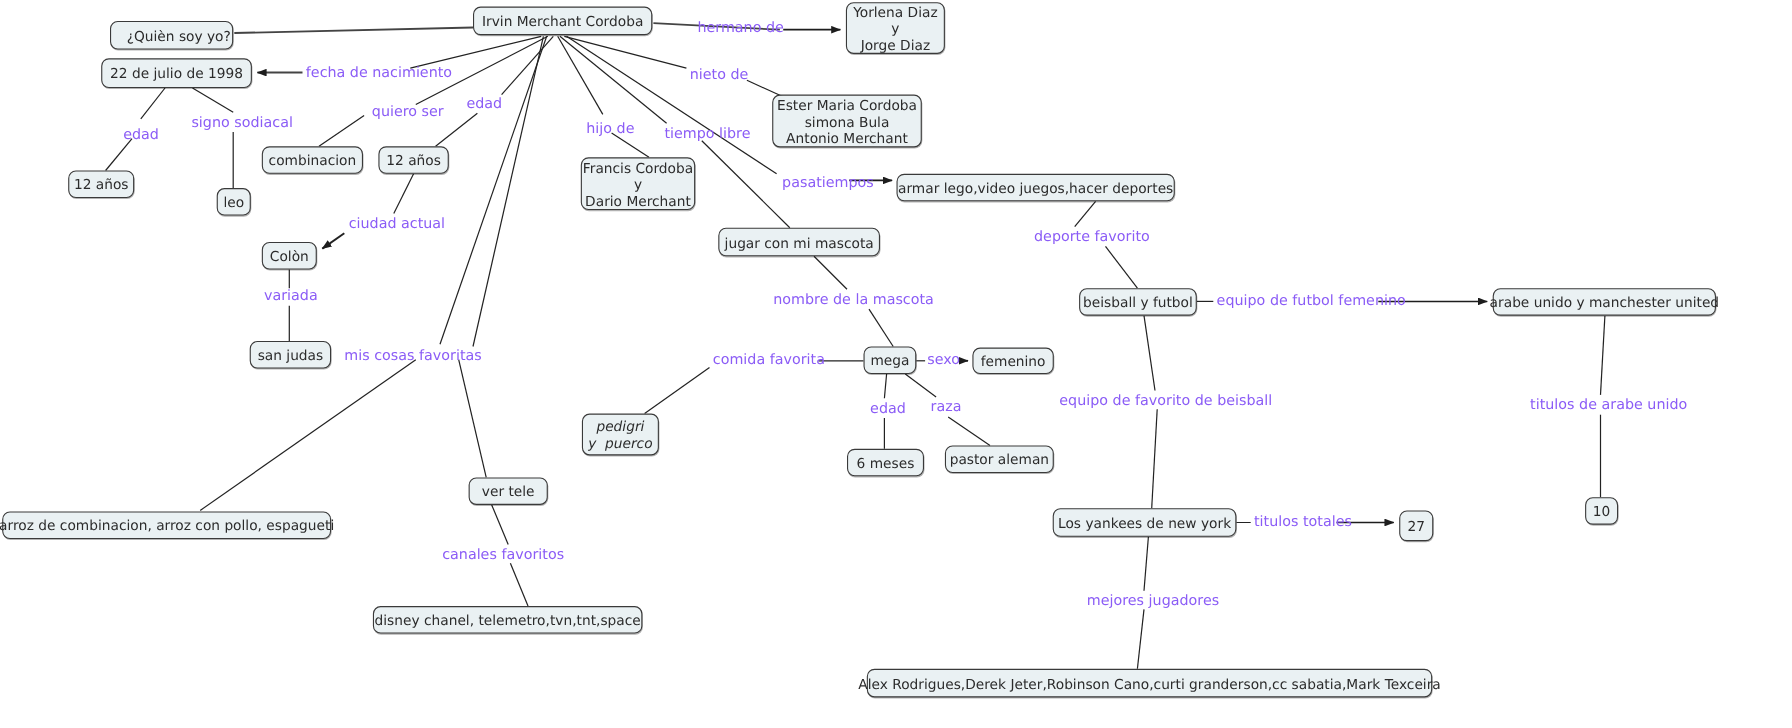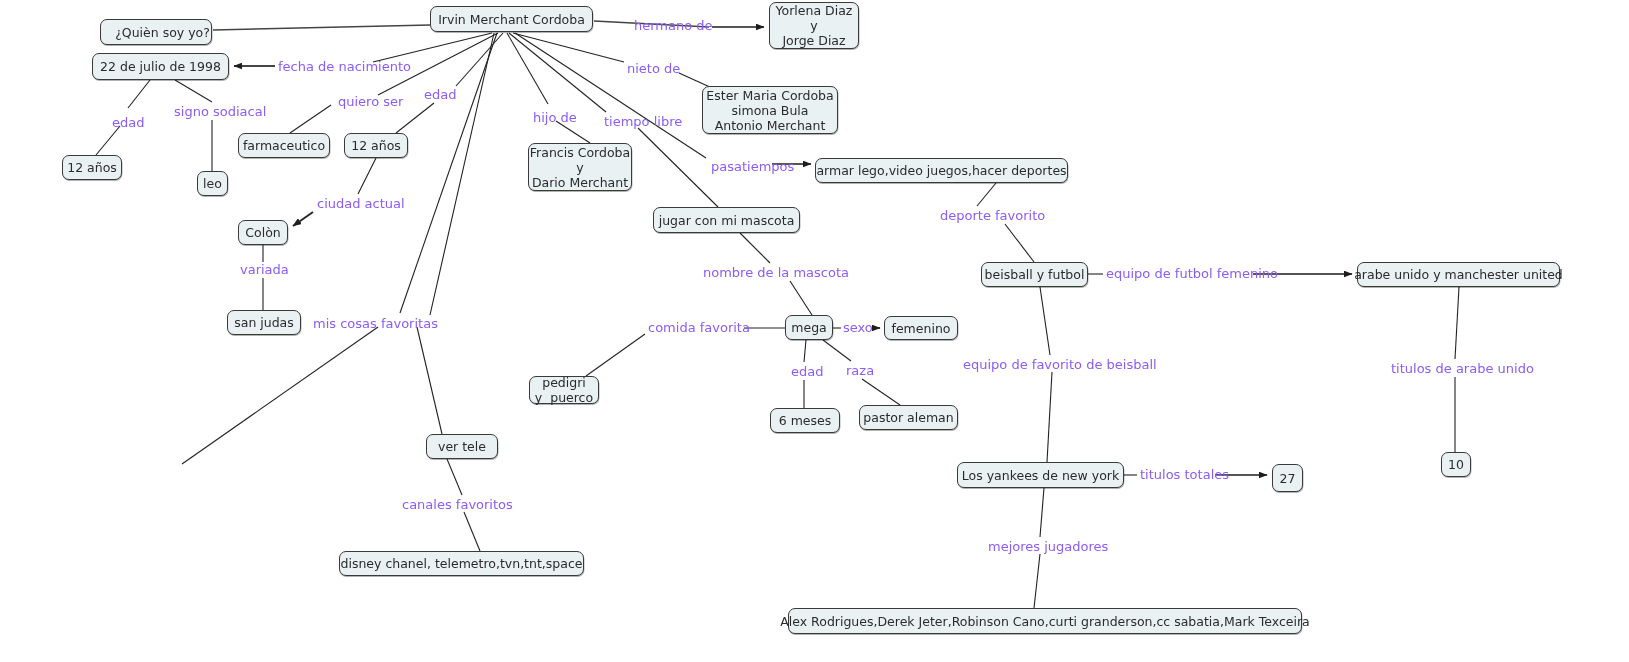--- a/index.html
+++ b/index.html
@@ -132,31 +132,32 @@
 y
 Jorge Diaz</div>
   <div class="node" style="left:702px;top:86px;width:136px;height:48px;">Ester Maria Cordoba
 simona Bula
 Antonio Merchant</div>
   <div class="node" style="left:528px;top:143px;width:104px;height:48px;">Francis Cordoba
 y
 Dario Merchant</div>
   <div class="node" style="left:62px;top:155px;width:60px;height:25px;">12 años</div>
   <div class="node" style="left:197px;top:171px;width:31px;height:25px;">leo</div>
-  <div class="node" style="left:238px;top:133px;width:92px;height:25px;">farmaceutico</div>
+  <div class="node" style="left:238px;top:133px;width:92px;height:25px;">combinacion</div>
   <div class="node" style="left:344px;top:133px;width:64px;height:25px;">12 años</div>
   <div class="node" style="left:238px;top:220px;width:50px;height:25px;">Colòn</div>
   <div class="node" style="left:227px;top:310px;width:74px;height:25px;">san judas</div>
+  <div class="node" style="left:2px;top:465px;width:299px;height:25px;">arroz de combinacion, arroz con pollo, espagueti</div>
   <div class="node" style="left:426px;top:434px;width:72px;height:25px;">ver tele</div>
   <div class="node" style="left:339px;top:551px;width:245px;height:25px;">disney chanel, telemetro,tvn,tnt,space</div>
   <div class="node" style="left:815px;top:158px;width:253px;height:25px;">armar lego,video juegos,hacer deportes</div>
   <div class="node" style="left:653px;top:207px;width:147px;height:26px;">jugar con mi mascota</div>
   <div class="node" style="left:785px;top:315px;width:48px;height:25px;">mega</div>
   <div class="node" style="left:884px;top:316px;width:74px;height:24px;">femenino</div>
-  <div class="node" style="left:529px;top:376px;width:70px;height:28px;">pedigri
+  <div class="node" style="left:529px;top:376px;width:70px;height:38px;font-style:italic;">pedigri
 y  puerco</div>
   <div class="node" style="left:770px;top:408px;width:70px;height:25px;">6 meses</div>
   <div class="node" style="left:859px;top:405px;width:99px;height:25px;">pastor aleman</div>
   <div class="node" style="left:981px;top:262px;width:107px;height:25px;">beisball y futbol</div>
   <div class="node" style="left:1357px;top:262px;width:203px;height:25px;">arabe unido y manchester united</div>
   <div class="node" style="left:1441px;top:452px;width:30px;height:25px;">10</div>
   <div class="node" style="left:957px;top:462px;width:167px;height:26px;">Los yankees de new york</div>
   <div class="node" style="left:1272px;top:464px;width:31px;height:28px;">27</div>
   <div class="node" style="left:788px;top:608px;width:514px;height:26px;">Alex Rodrigues,Derek Jeter,Robinson Cano,curti granderson,cc sabatia,Mark Texceira</div>
 

